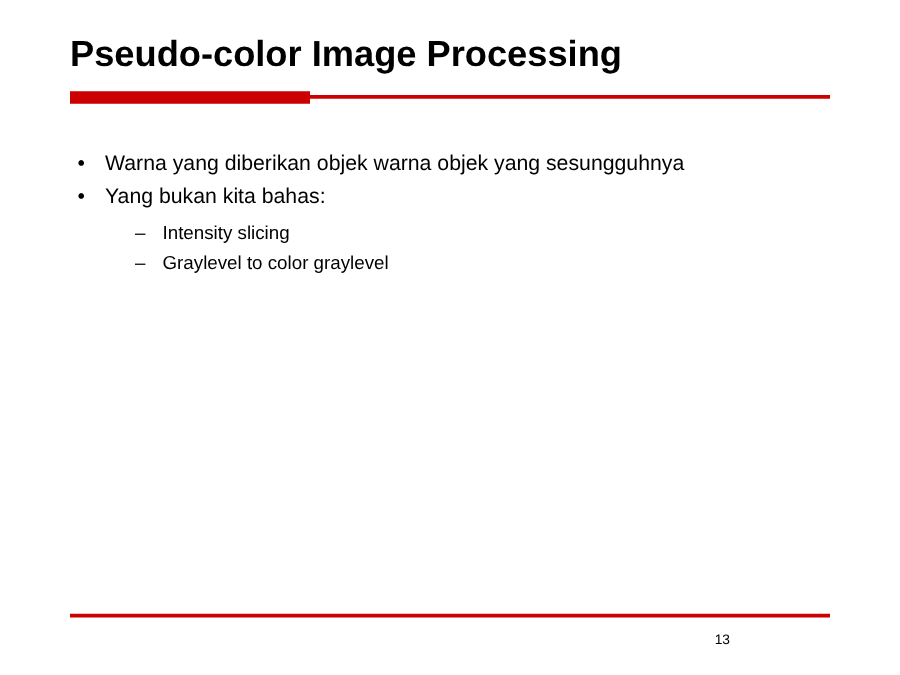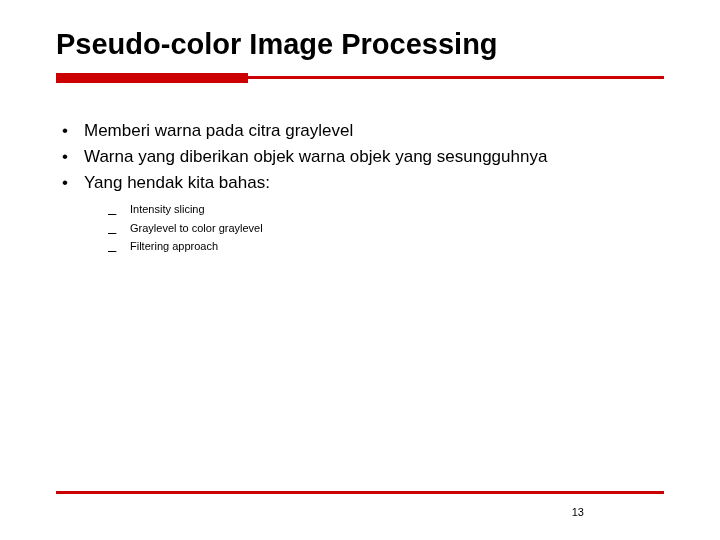--- a/index.html
+++ b/index.html
@@ -8,49 +8,47 @@
   .title-block { position: absolute; left: 56px; top: 28px; right: 40px; }
   .title { font-size: 29px; font-weight: bold; letter-spacing: 0px; }
   .title-underline { position: absolute; left: 56px; top: 70px; height: 24px; }
   .ul-thick { position: absolute; left: 0; top: 3px; width: 192px; height: 10px; background: #cc0000; }
   .ul-thin { position: absolute; left: 0; top: 6px; width: 608px; height: 3px; background: #cc0000; }
   .content { position: absolute; left: 56px; top: 120px; right: 50px; }
   ul.lvl1 { list-style: none; }
   ul.lvl1 > li { position: relative; padding-left: 28px; font-size: 17px; line-height: 1.3; margin-bottom: 4px; }
   ul.lvl1 > li::before { content: "•"; position: absolute; left: 6px; top: 0; font-size: 17px; }
   ul.lvl2 { list-style: none; margin-top: 8px; }
-  ul.lvl2 > li { position: relative; padding-left: 30px; font-size: 11px; line-height: 1.4; margin-bottom: 3px; margin-left: 16px; }
+  ul.lvl2 > li { position: relative; padding-left: 30px; font-size: 15px; line-height: 1.4; margin-bottom: 3px; margin-left: 16px; }
   ul.lvl2 > li::before { content: "–"; position: absolute; left: 8px; top: 0; font-size: 15px; }
   .footer-rule { position: absolute; left: 56px; bottom: 46px; width: 608px; height: 3px; background: #cc0000; }
   .page-num { position: absolute; right: 44px; bottom: 22px; font-size: 11px; }
 </style>
 </head>
 <body>
 
 <div class="slide">
 
   <div class="title-block">
     <h1 class="title">Pseudo-color Image Processing</h1>
   </div>
 
   <div class="title-underline">
     <div class="ul-thin"></div>
     <div class="ul-thick"></div>
   </div>
 
   <div class="content">
     <ul class="lvl1">
-      <li><span>Memberi warna pada citra graylevel</span></li>
       <li><span>Warna yang diberikan objek warna objek yang sesungguhnya</span></li>
       <li>
-        <span>Yang hendak kita bahas:</span>
+        <span>Yang bukan kita bahas:</span>
         <ul class="lvl2">
           <li><span>Intensity slicing</span></li>
           <li><span>Graylevel to color graylevel</span></li>
-          <li><span>Filtering approach</span></li>
         </ul>
       </li>
     </ul>
   </div>
 
   <div class="footer-rule"></div>
   <div class="page-num">13</div>
 
 </div>
 

